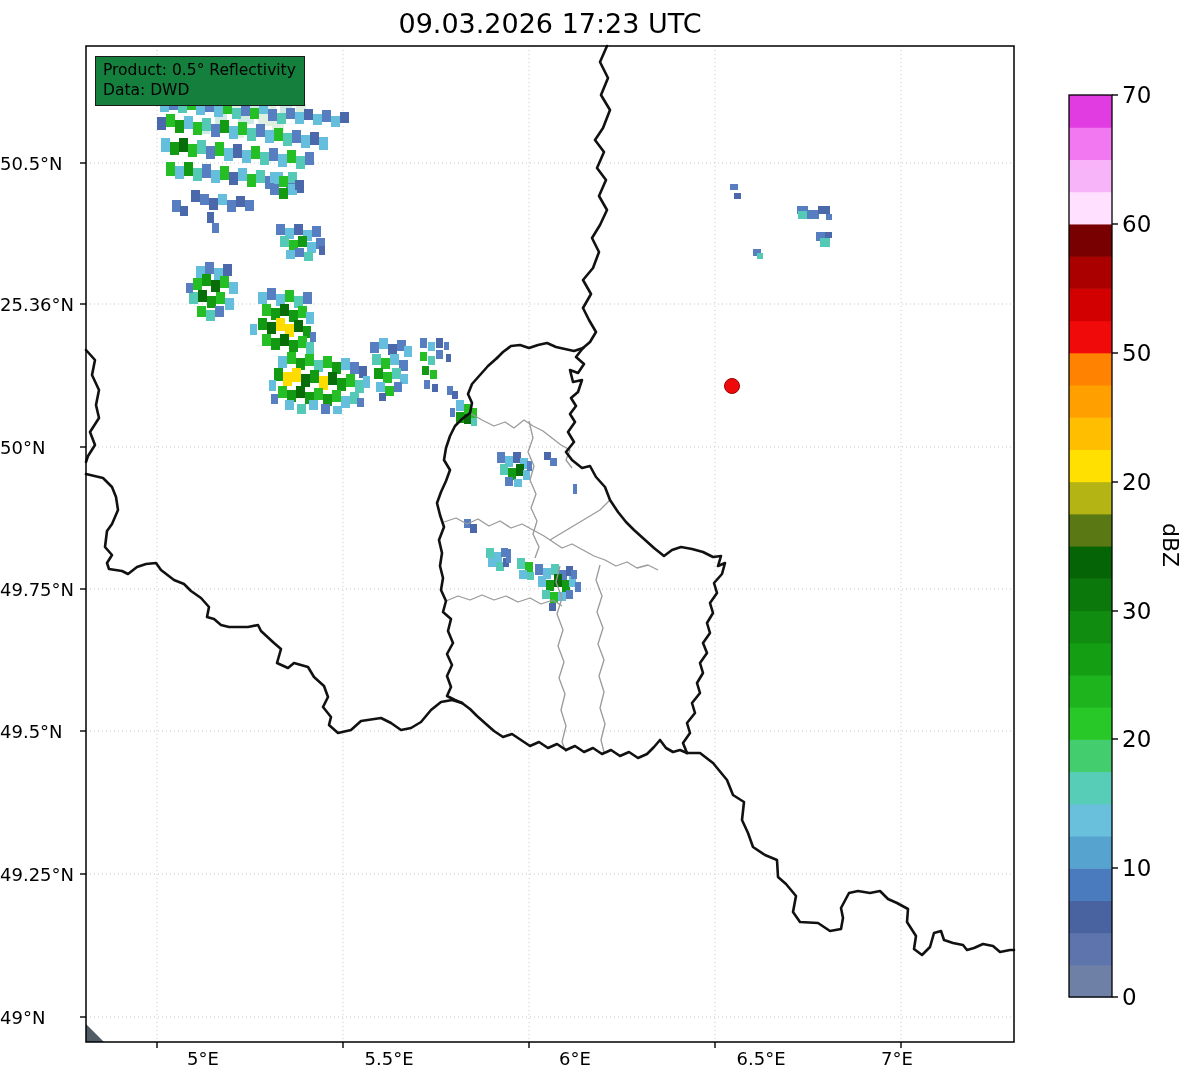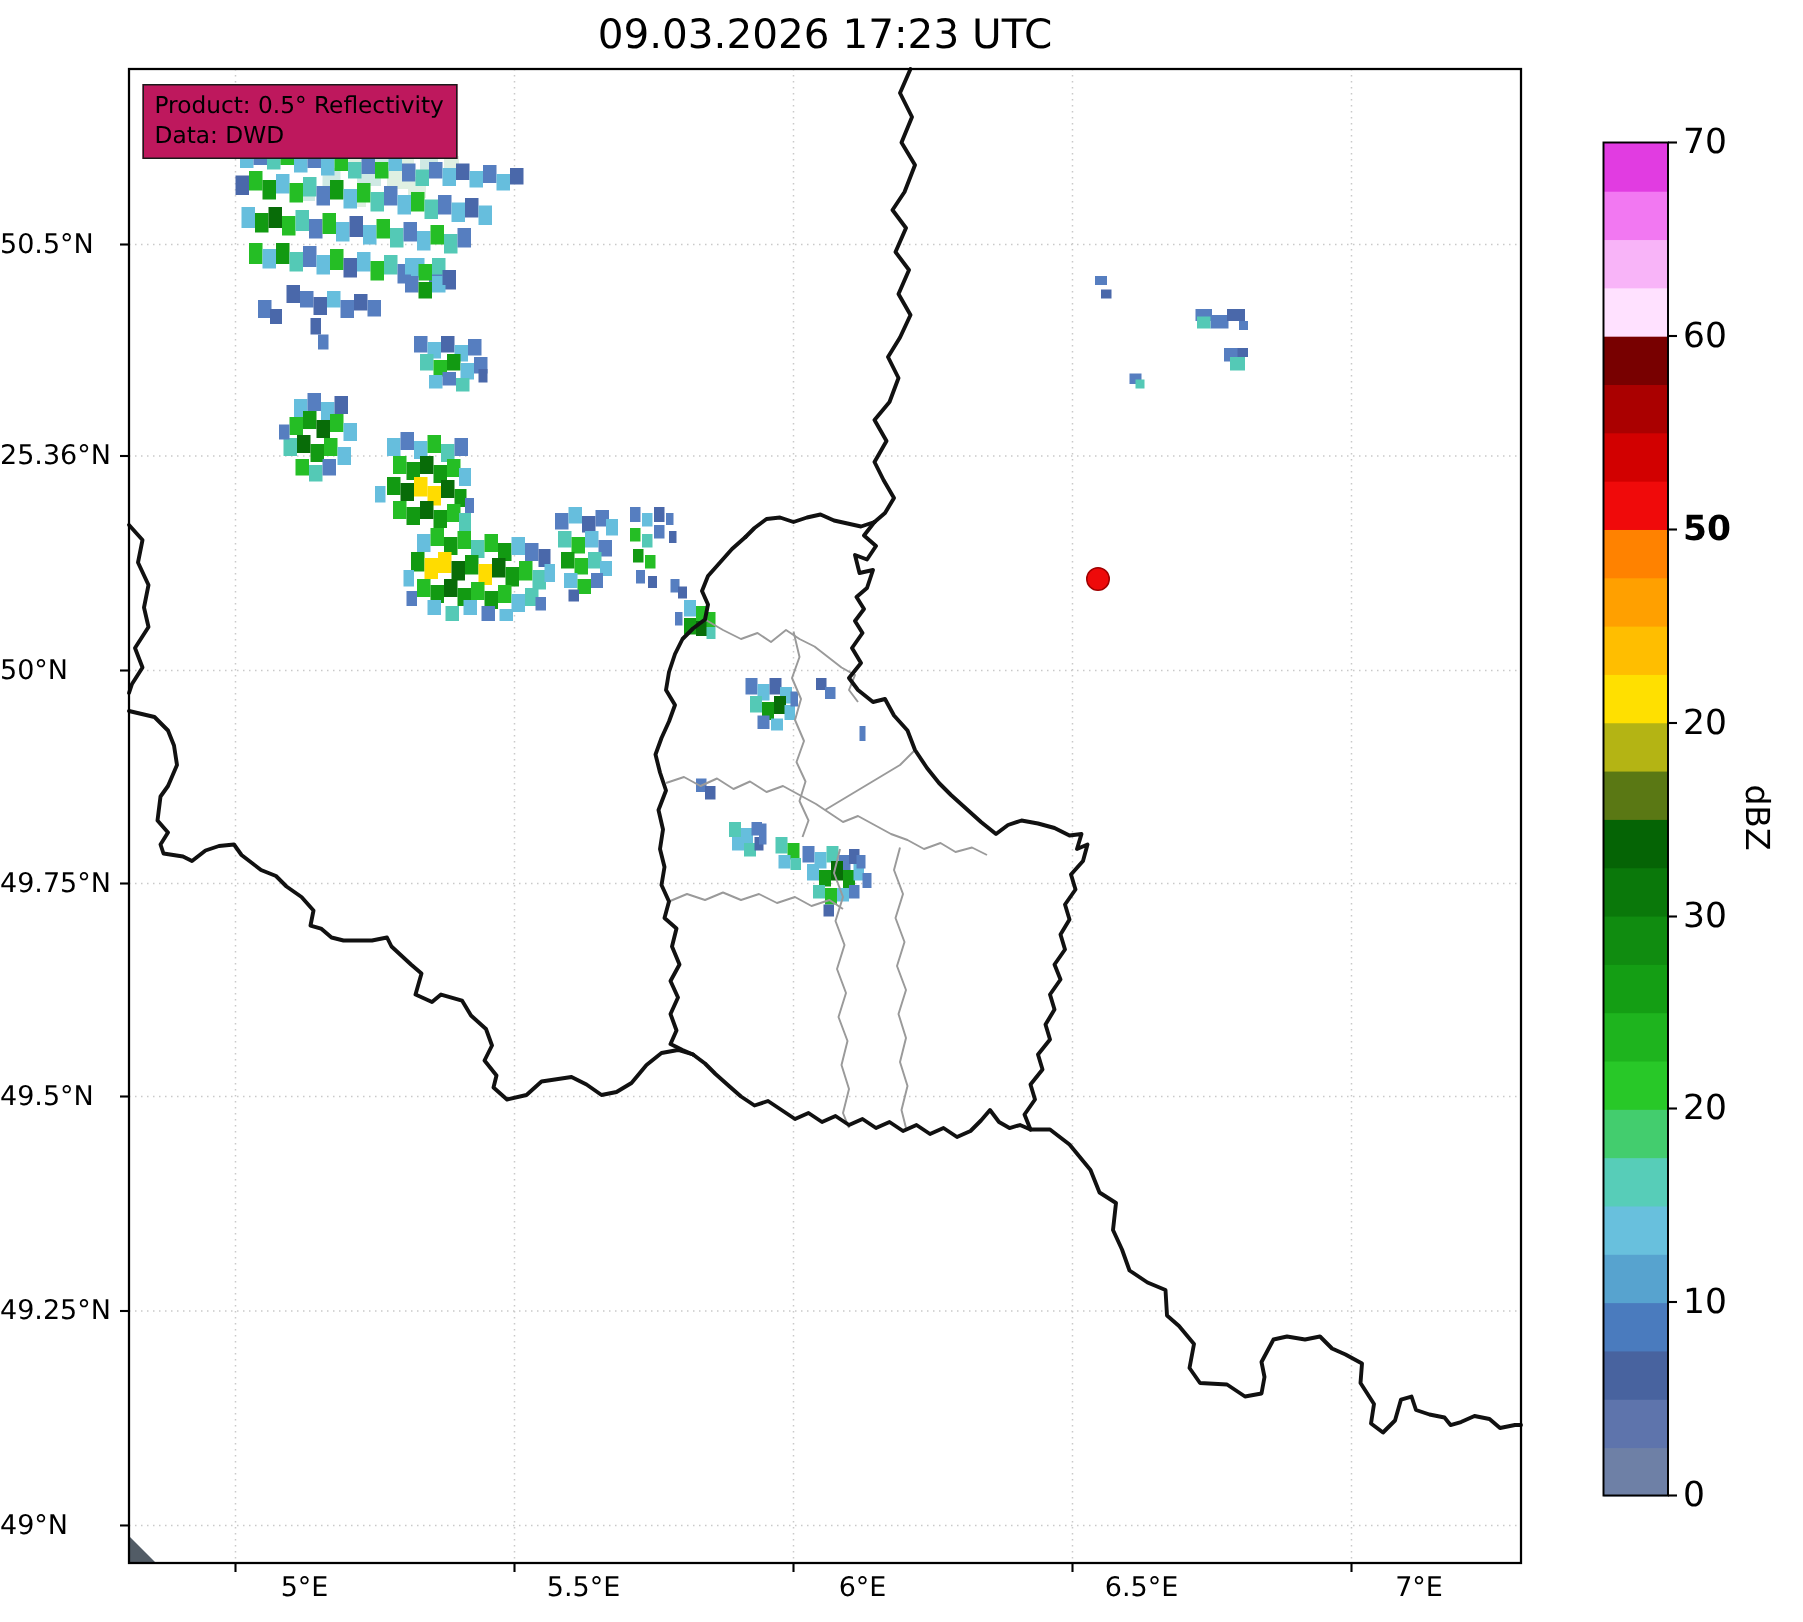--- a/index.html
+++ b/index.html
@@ -1,21 +1,21 @@
 <!DOCTYPE html>
 <html><head>
 <meta charset="utf-8">
 <style>
   html,body{margin:0;padding:0;background:#ffffff;}
   #fig{position:relative;width:1202px;height:1081px;background:#ffffff;
        font-family:"DejaVu Sans","Liberation Sans",sans-serif;color:#000;overflow:hidden;}
   #map-svg{position:absolute;left:0;top:0;}
   .title{position:absolute;top:8px;left:550px;transform:translateX(-50%);
          font-size:27px;white-space:nowrap;}
-  .infobox{position:absolute;left:95px;top:56px;background:#be185d;border:1.4px solid #1a1a1a;
+  .infobox{position:absolute;left:95px;top:56px;background:#15803d;border:1.4px solid #1a1a1a;
            padding:3px 8px 4px 7px;font-size:15.5px;line-height:1.32;z-index:5;}
   .ylab{position:absolute;left:0;width:78px;text-align:left;font-size:18px;
         transform:translateY(-50%);white-space:nowrap;}
   .xlab{position:absolute;top:1048px;transform:translateX(-50%);font-size:18px;white-space:nowrap;margin-left:46px;}
   .cblab{position:absolute;left:1122px;transform:translateY(-50%);font-size:23px;white-space:nowrap;}
   .cbtitle{position:absolute;left:1158px;top:545px;transform:translateY(-50%);
            writing-mode:vertical-rl;font-size:22px;}
 </style>
 </head>
 <body>
@@ -409,27 +409,27 @@
       <div class="ylab" style="top: 589px;">49.75°N</div>
       <div class="ylab" style="top: 731px;">49.5°N</div>
       <div class="ylab" style="top: 874px;">49.25°N</div>
       <div class="ylab" style="top: 1017px;">49°N</div>
     </div>
   <div id="xlabels">
       <div class="xlab" style="left: 157px;">5°E</div>
       <div class="xlab" style="left: 343px;">5.5°E</div>
       <div class="xlab" style="left: 529px;">6°E</div>
       <div class="xlab" style="left: 715px;">6.5°E</div>
-      <div class="xlab" style="left: 900px;">7°E</div>
+      <div class="xlab" style="left: 851px;">7°E</div>
     </div>
   <div id="cblabels">
       <div class="cblab" style="top: 997px;">0</div>
       <div class="cblab" style="top: 868px;">10</div>
       <div class="cblab" style="top: 739px;">20</div>
       <div class="cblab" style="top: 611px;">30</div>
       <div class="cblab" style="top: 482px;">20</div>
-      <div class="cblab" style="top: 353px; font-weight: bold;">50</div>
+      <div class="cblab" style="top: 353px;">50</div>
       <div class="cblab" style="top: 224px;">60</div>
       <div class="cblab" style="top: 95px;">70</div>
     </div>
 
   <div class="cbtitle">dBZ</div>
 </div>
 
 </body></html>

